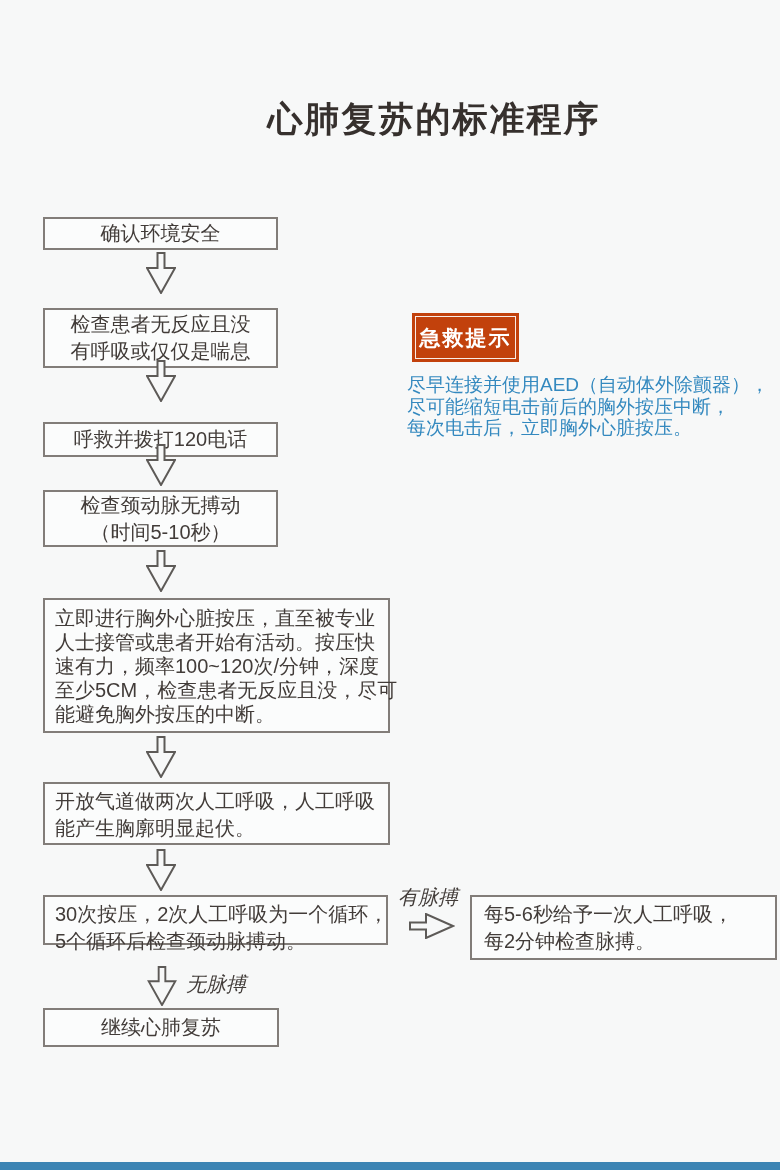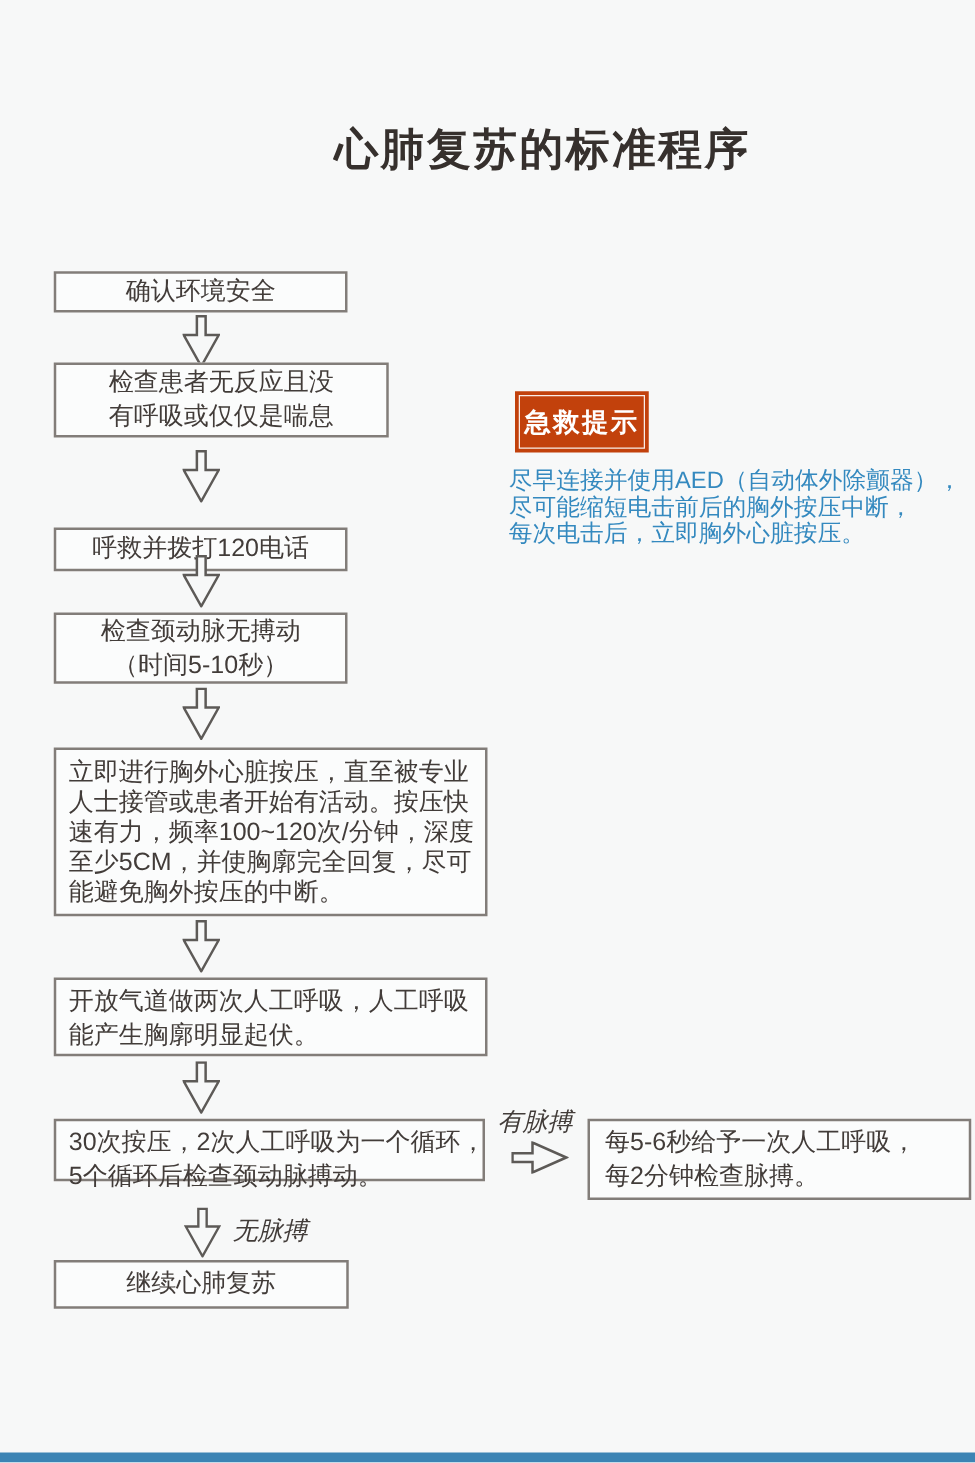--- a/index.html
+++ b/index.html
@@ -54,21 +54,21 @@
   <h1 class="title">心肺复苏的标准程序</h1>
 
   <div class="box center" style="left:43px;top:217px;width:235px;height:33px">
     <div class="line">确认环境安全</div>
   </div>
 
   <svg class="arrow" style="left:146px;top:252px" width="30" height="42" viewBox="0 0 30 42">
     <path d="M11.5 1 L18.5 1 L18.5 16 L29 16 L15 41 L1 16 L11.5 16 Z" fill="#f7f8f8" stroke="#5d5a57" stroke-width="2"></path>
   </svg>
 
-  <div class="box center" style="left:43px;top:290px;width:268px;height:60px">
+  <div class="box center" style="left:43px;top:308px;width:235px;height:60px">
     <div class="line">检查患者无反应且没</div>
     <div class="line">有呼吸或仅仅是喘息</div>
   </div>
 
   <svg class="arrow" style="left:146px;top:360px" width="30" height="42" viewBox="0 0 30 42">
     <path d="M11.5 1 L18.5 1 L18.5 16 L29 16 L15 41 L1 16 L11.5 16 Z" fill="#f7f8f8" stroke="#5d5a57" stroke-width="2"></path>
   </svg>
 
   <div class="box center" style="left:43px;top:422px;width:235px;height:35px">
     <div class="line">呼救并拨打120电话</div>
@@ -84,21 +84,21 @@
   </div>
 
   <svg class="arrow" style="left:146px;top:550px" width="30" height="42" viewBox="0 0 30 42">
     <path d="M11.5 1 L18.5 1 L18.5 16 L29 16 L15 41 L1 16 L11.5 16 Z" fill="#f7f8f8" stroke="#5d5a57" stroke-width="2"></path>
   </svg>
 
   <div class="box para" style="left:43px;top:598px;width:347px;height:135px;padding-top:6px">
     <div class="line">立即进行胸外心脏按压，直至被专业</div>
     <div class="line">人士接管或患者开始有活动。按压快</div>
     <div class="line">速有力，频率100~120次/分钟，深度</div>
-    <div class="line">至少5CM，并使胸廓完全回复，尽可</div>
+    <div class="line">至少5CM，检查患者无反应且没，尽可</div>
     <div class="line">能避免胸外按压的中断。</div>
   </div>
 
   <svg class="arrow" style="left:146px;top:736px" width="30" height="42" viewBox="0 0 30 42">
     <path d="M11.5 1 L18.5 1 L18.5 16 L29 16 L15 41 L1 16 L11.5 16 Z" fill="#f7f8f8" stroke="#5d5a57" stroke-width="2"></path>
   </svg>
 
   <div class="box para2" style="left:43px;top:782px;width:347px;height:63px">
     <div class="line">开放气道做两次人工呼吸，人工呼吸</div>
     <div class="line">能产生胸廓明显起伏。</div>

